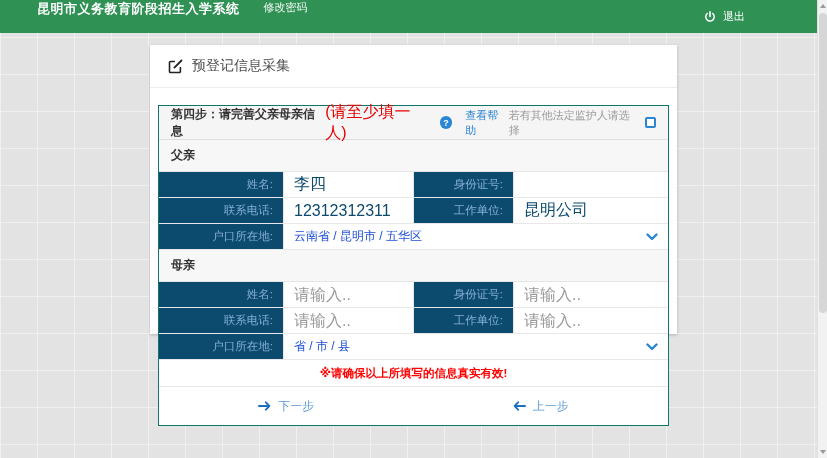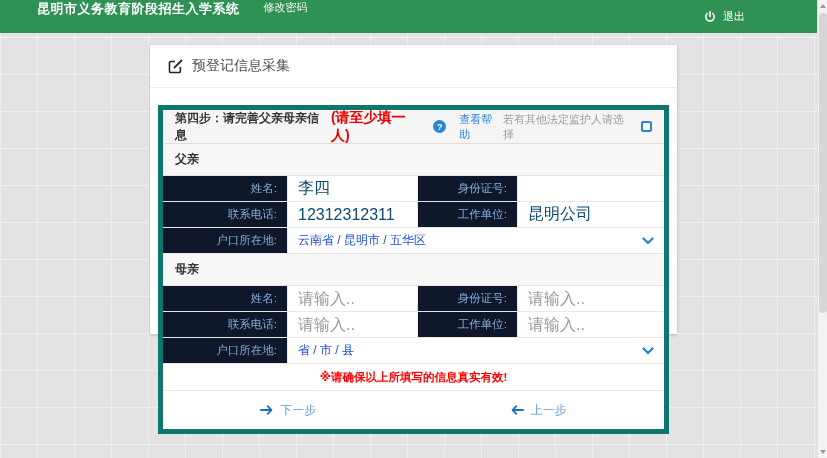--- a/index.html
+++ b/index.html
@@ -42,48 +42,48 @@
     position: absolute; left: 150px; top: 45px; width: 527px; height: 289px;
     background: #fff; box-shadow: 0 1px 3px rgba(0,0,0,.22);
   }
   .card-head {
     height: 43px; display: flex; align-items: center; gap: 9px;
     padding: 0 18px; border-bottom: 1px solid #ededed;
     font-size: 14px; color: #4d4d4d;
   }
 
   
-  .inner { margin: 17px 8px 0; border: 5px solid #0f766e; background: #fff; }
+  .inner { margin: 17px 8px 0; border: 1px solid #0f766e; background: #fff; }
 
   .step-head {
     height: 34px; background: #f5f5f5; border-bottom: 1px solid #ddd;
     display: flex; align-items: center; padding: 0 12px; font-size: 12px;
   }
   .step-title { font-weight: bold; color: #333; }
-  .step-hint { color: #e60000; font-weight: bold; font-size: 14px; }
+  .step-hint { color: #e60000; font-weight: normal; font-size: 16px; }
   .help-icon {
     margin-left: 9px; width: 13px; height: 13px; border-radius: 50%;
     background: #2a85d5; color: #fff; font-size: 9px; font-weight: bold;
     display: inline-flex; align-items: center; justify-content: center; cursor: pointer;
   }
   .help-link { margin-left: 13px; color: #2a85d5; font-size: 11px; cursor: pointer; }
   .guardian { margin-left: auto; display: flex; align-items: center; gap: 6px; color: #999; font-size: 11px; }
   .guardian-box { width: 11px; height: 11px; border: 2px solid #2a85d5; border-radius: 2px; background: #fff; cursor: pointer; }
 
   .section-head {
     height: 32px; background: #f7f7f7; border-bottom: 1px solid #e5e5e5;
     display: flex; align-items: center; padding: 0 12px;
     font-size: 12px; font-weight: bold; color: #333;
   }
 
   .frow { display: grid; grid-template-columns: 125px 130px 100px 1fr; border-bottom: 1px solid #e8e8e8; height: 26px; }
   .frow.wide { grid-template-columns: 125px 1fr; }
   .fcell { display: flex; align-items: center; }
   .flabel {
-    background: #0f172a; color: #85aed9; font-size: 11.5px;
+    background: #0c4a6e; color: #85aed9; font-size: 11.5px;
     justify-content: flex-end; padding-right: 10px; border-right: 1px solid #e8e8e8;
   }
   .fvalue { padding-left: 10px; border-right: 1px solid #e8e8e8; }
   .fvalue.last { border-right: none; }
   .fvalue input {
     width: 100%; border: none; outline: none; background: transparent;
     font-family: inherit; font-size: 16px; color: #0c4a6e;
   }
   .fvalue input::placeholder { color: #9a9a9a; opacity: 1; }
   .sel-value { flex: 1; color: #1d4ed8; font-size: 12px; cursor: pointer; }

